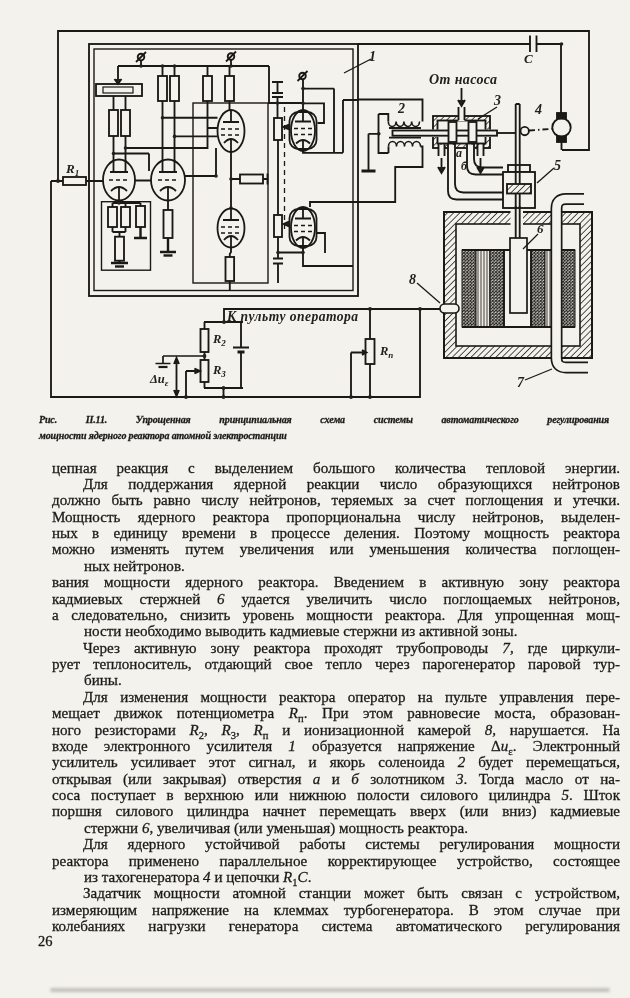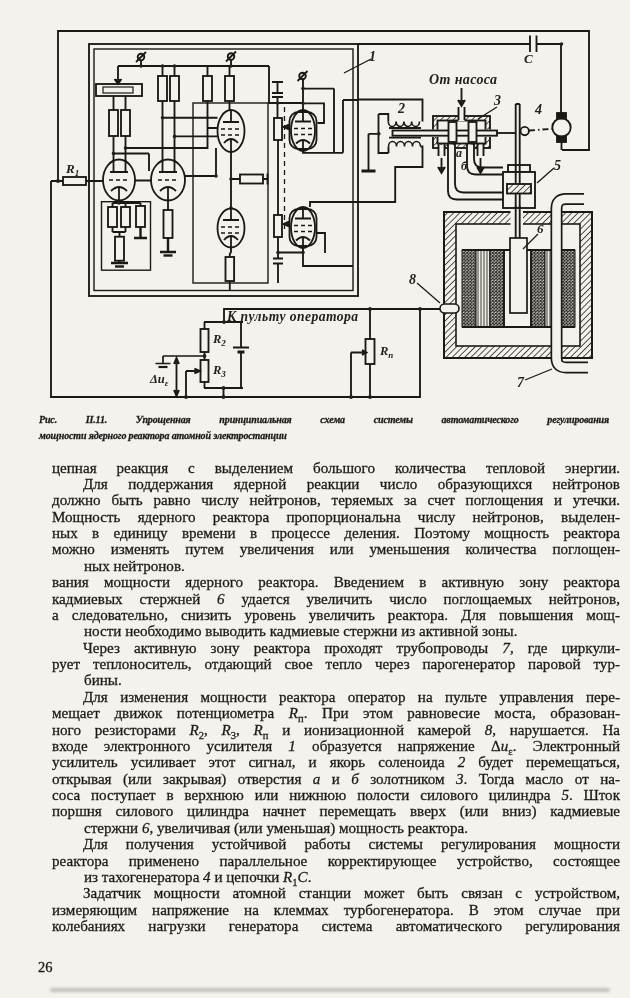--- a/index.html
+++ b/index.html
@@ -7,21 +7,21 @@
        font-family:"Liberation Serif",serif;color:#1c1a18;-webkit-text-stroke:0.28px #1c1a18;}
   #fig{position:absolute;left:0;top:0;}
   .cap{position:absolute;left:39px;top:411.5px;width:570px;
        font-style:italic;font-size:10px;line-height:16.8px;font-weight:bold;letter-spacing:-0.15px;}
   .cap .j{text-align:justify;text-align-last:justify;}
   #txt{position:absolute;left:52px;top:459.5px;width:568px;
        font-size:15.1px;line-height:16.38px;}
   #txt div{height:16.38px;text-align:justify;text-align-last:justify;white-space:nowrap;}
   #txt div.l{text-align-last:left;margin-left:32px;}
   #txt div.i{text-indent:31px;}
-  #pg{position:absolute;left:38px;top:959px;font-size:14.5px;}
+  #pg{position:absolute;left:38px;top:933px;font-size:14.5px;}
   #edge{position:absolute;left:50px;top:988px;width:560px;height:4px;
         background:#b9b7b0;border-radius:2px;filter:blur(1.4px);opacity:.85;}
   i{font-style:italic;}
   sub{font-size:70%;}
 </style>
 </head>
 <body>
 <svg id="fig" width="630" height="460" viewBox="0 0 630 460">
 <defs>
  <pattern id="hatch" width="4.4" height="4.4" patternUnits="userSpaceOnUse" patternTransform="rotate(45)">
@@ -321,35 +321,35 @@
 <div id="txt">
 <div>цепная реакция с выделением большого количества тепловой энергии.</div>
 <div class="i">Для поддержания ядерной реакции число образующихся нейтронов</div>
 <div>должно быть равно числу нейтронов, теряемых за счет поглощения и утечки.</div>
 <div>Мощность ядерного реактора пропорциональна числу нейтронов, выделен-</div>
 <div>ных в единицу времени в процессе деления. Поэтому мощность реактора</div>
 <div>можно изменять путем увеличения или уменьшения количества поглощен-</div>
 <div class="l">ных нейтронов.</div>
 <div>вания мощности ядерного реактора. Введением в активную зону реактора</div>
 <div>кадмиевых стержней <i>6</i> удается увеличить число поглощаемых нейтронов,</div>
-<div>а следовательно, снизить уровень увеличить реактора. Для повышения мощ-</div>
+<div>а следовательно, снизить уровень мощности реактора. Для упрощенная мощ-</div>
 <div class="l">ности необходимо выводить кадмиевые стержни из активной зоны.</div>
 <div class="i">Через активную зону реактора проходят трубопроводы <i>7</i>, где циркули-</div>
 <div>рует теплоноситель, отдающий свое тепло через парогенератор паровой тур-</div>
 <div class="l">бины.</div>
 <div class="i">Для изменения мощности реактора оператор на пульте управления пере-</div>
 <div>мещает движок потенциометра <i>R</i><sub>п</sub>. При этом равновесие моста, образован-</div>
 <div>ного резисторами <i>R</i><sub>2</sub>, <i>R</i><sub>3</sub>, <i>R</i><sub>п</sub> и ионизационной камерой <i>8</i>, нарушается. На</div>
 <div>входе электронного усилителя <i>1</i> образуется напряжение Δ<i>u</i><sub>ε</sub>. Электронный</div>
 <div>усилитель усиливает этот сигнал, и якорь соленоида <i>2</i> будет перемещаться,</div>
 <div>открывая (или закрывая) отверстия <i>а</i> и <i>б</i> золотником <i>3</i>. Тогда масло от на-</div>
 <div>соса поступает в верхнюю или нижнюю полости силового цилиндра <i>5</i>. Шток</div>
 <div>поршня силового цилиндра начнет перемещать вверх (или вниз) кадмиевые</div>
 <div class="l">стержни <i>6</i>, увеличивая (или уменьшая) мощность реактора.</div>
-<div class="i">Для получения устойчивой работы системы регулирования мощности</div>
+<div class="i">Для ядерного устойчивой работы системы регулирования мощности</div>
 <div>реактора применено параллельное корректирующее устройство, состоящее</div>
 <div class="l">из тахогенератора <i>4</i> и цепочки <i>R</i><sub>1</sub><i>C</i>.</div>
 <div class="i">Задатчик мощности атомной станции может быть связан с устройством,</div>
 <div>измеряющим напряжение на клеммах турбогенератора. В этом случае при</div>
 <div>колебаниях нагрузки генератора система автоматического регулирования</div>
 </div>
 
 <div id="pg">26</div>
 <div id="edge"></div>
 

